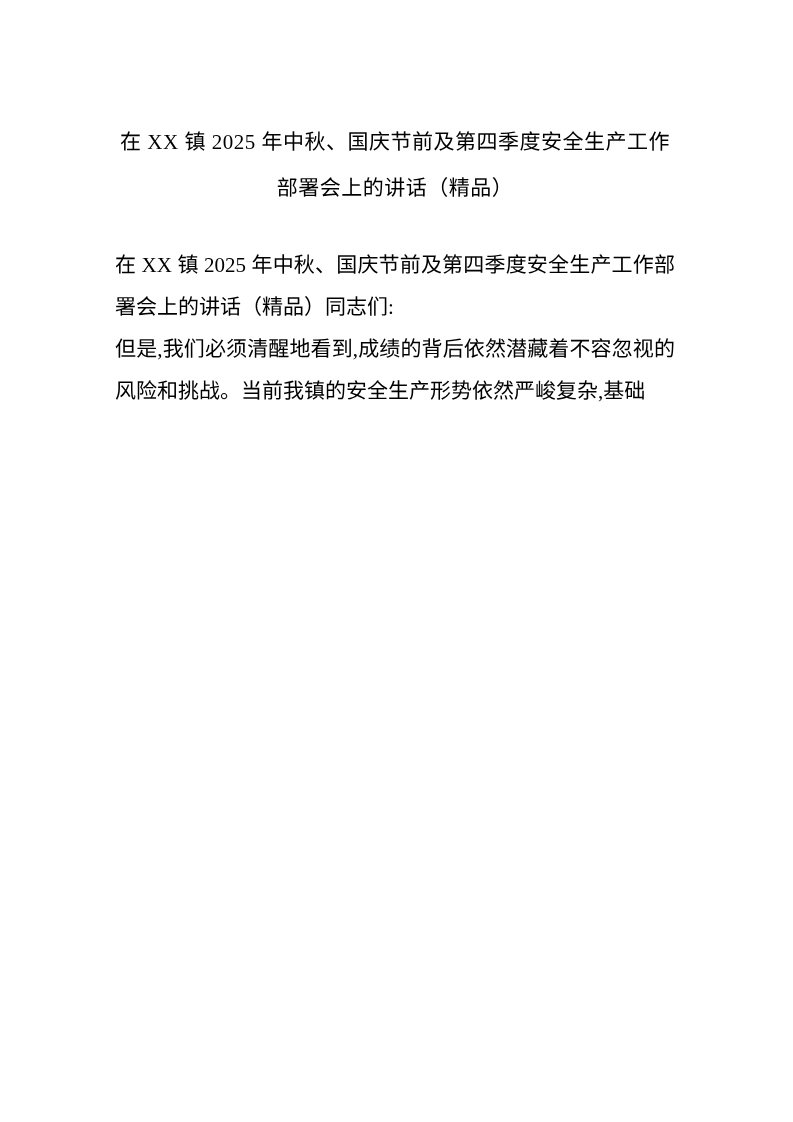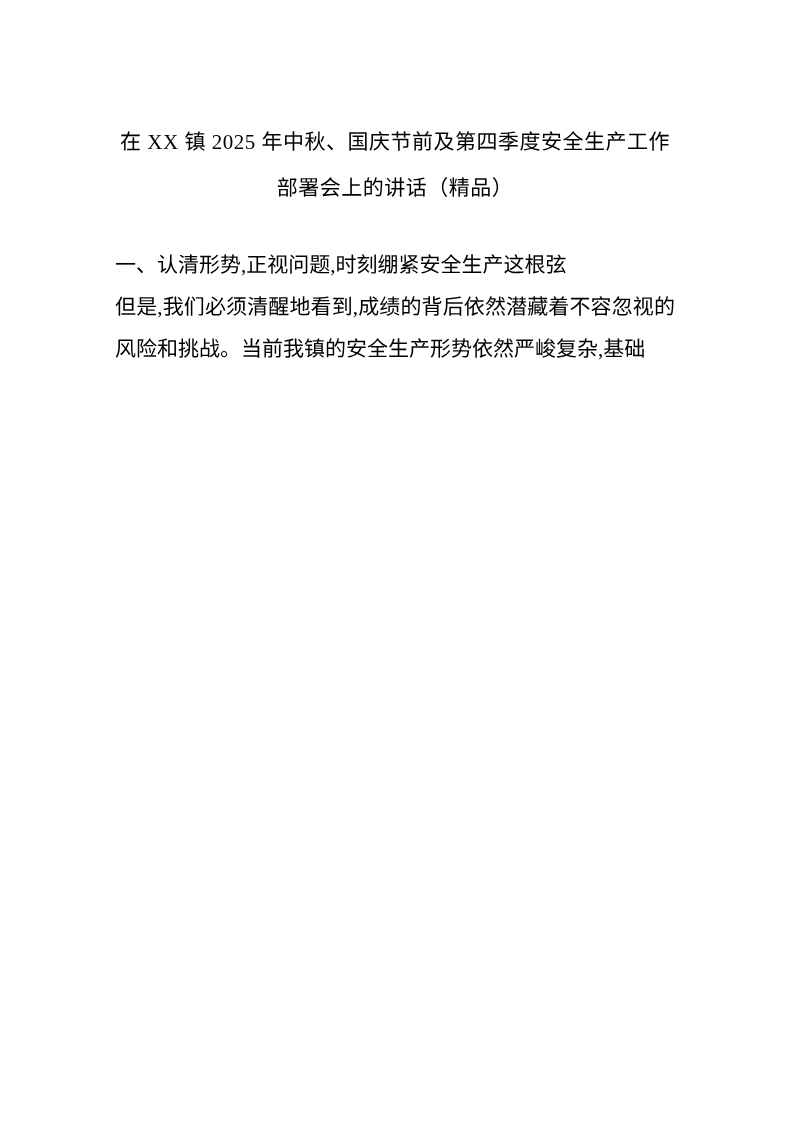--- a/index.html
+++ b/index.html
@@ -40,16 +40,16 @@
     word-break: break-all;
     color: #000000;
   }
 </style>
 </head>
 <body>
 
 <div class="page">
   <h1 class="doc-title">在 XX 镇 2025 年中秋、国庆节前及第四季度安全生产工作部署会上的讲话（精品）</h1>
   <div class="doc-body">
-    <p>一、认清形势,正视问题,时刻绷紧安全生产这根弦</p>
+    <p>在 XX 镇 2025 年中秋、国庆节前及第四季度安全生产工作部署会上的讲话（精品）同志们:</p>
     <p>但是,我们必须清醒地看到,成绩的背后依然潜藏着不容忽视的风险和挑战。当前我镇的安全生产形势依然严峻复杂,基础</p>
   </div>
 </div>
 
 </body></html>

